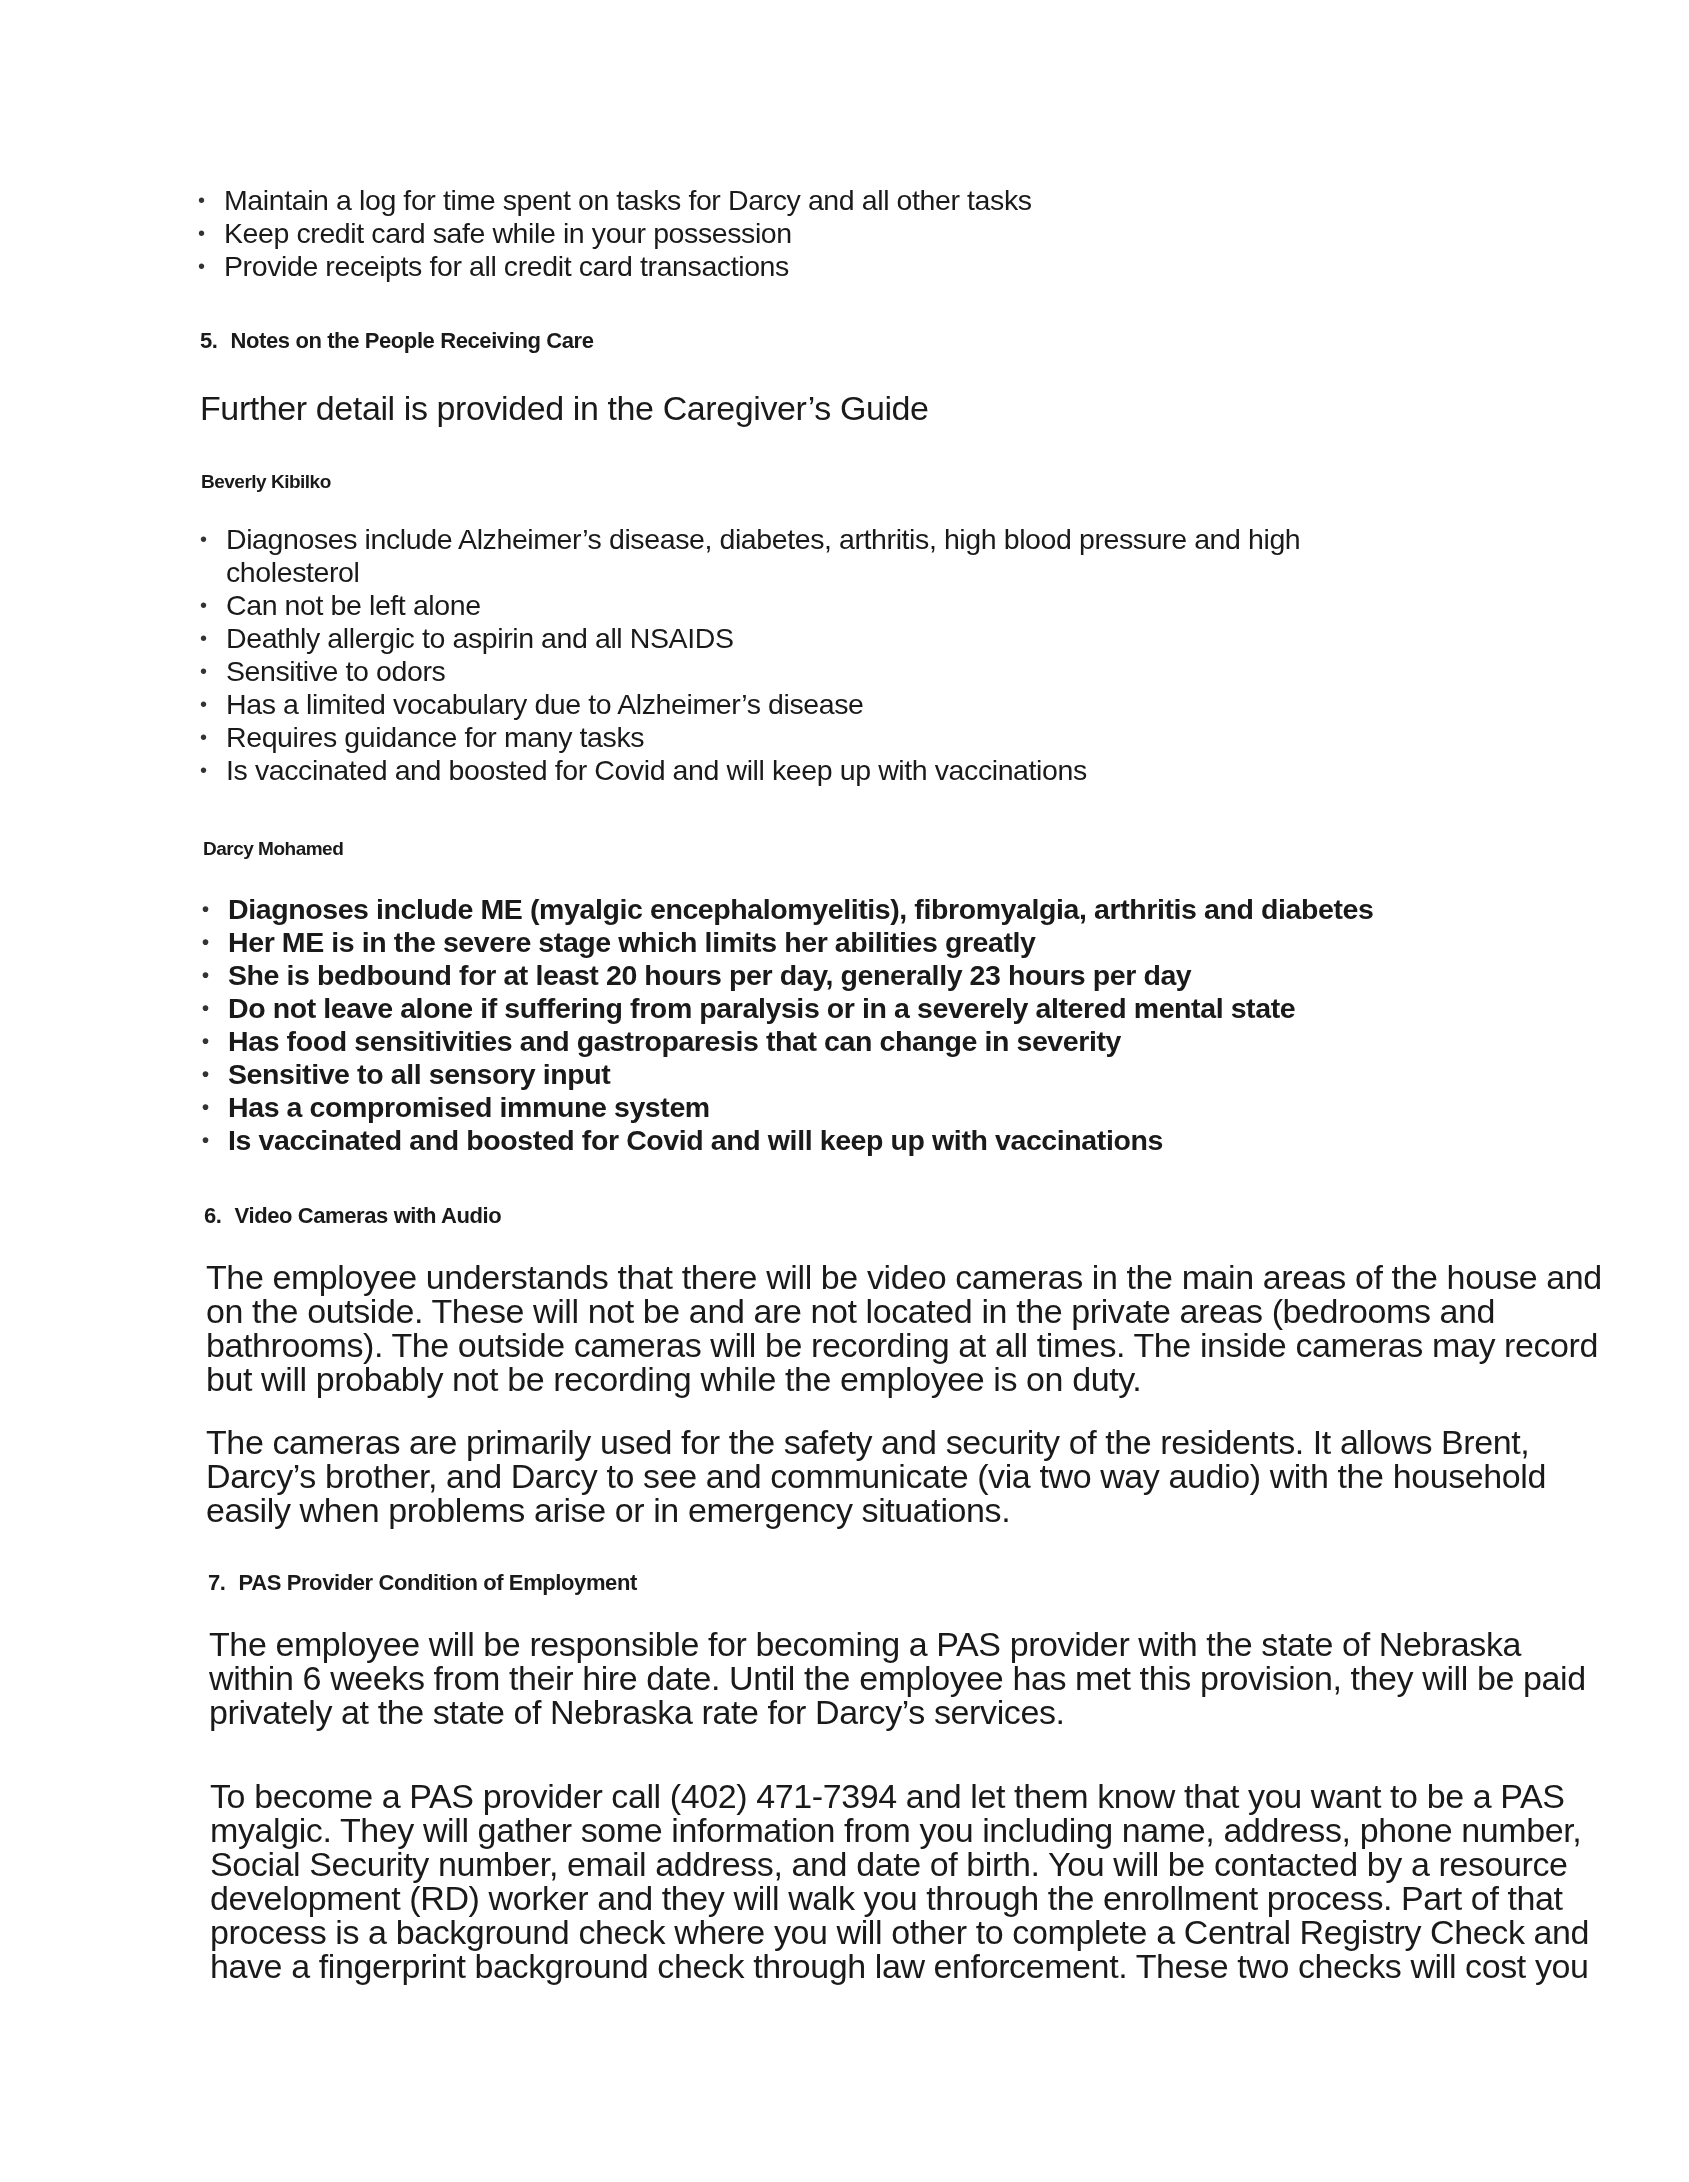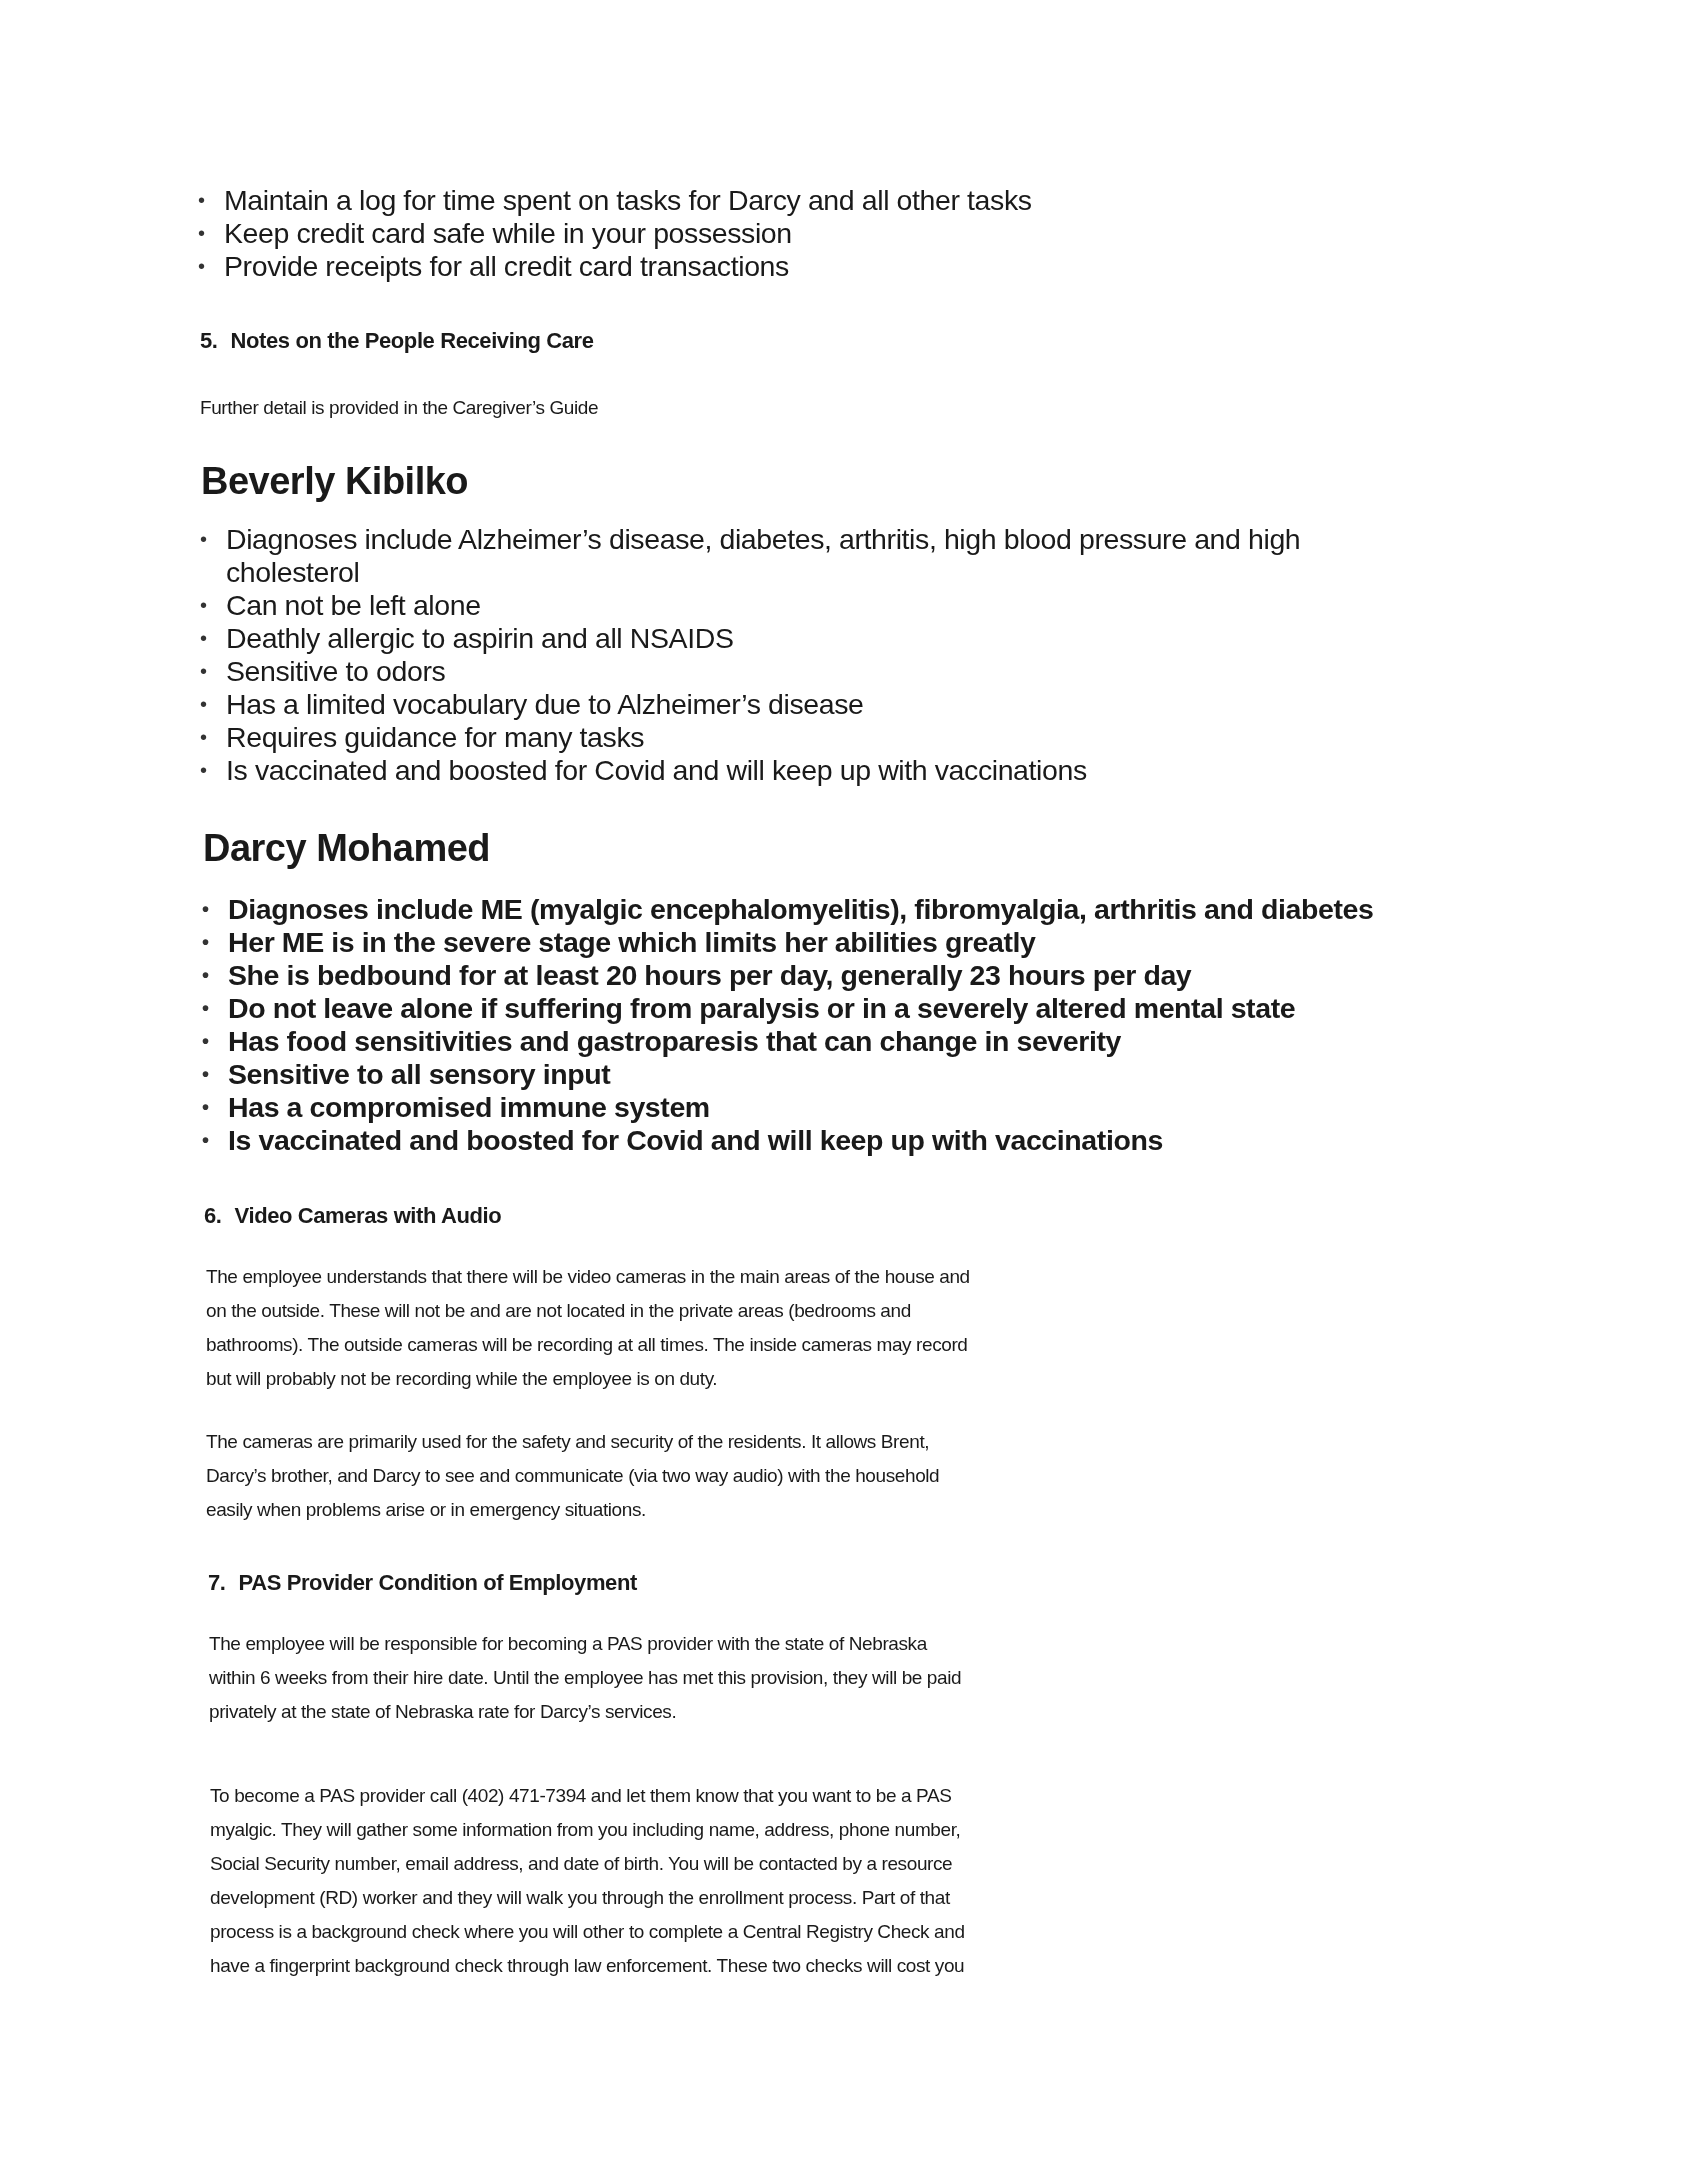--- a/index.html
+++ b/index.html
@@ -46,26 +46,26 @@
     .section-heading {
       font-weight: bold;
       font-size: 22px;
       letter-spacing: -0.4px;
       line-height: 35px;
       white-space: nowrap;
     }
     .section-heading .num { margin-right: 13px; }
     .sub-heading {
       font-weight: bold;
-      font-size: 38px;
+      font-size: 19px;
       letter-spacing: -0.5px;
       line-height: 35px;
     }
     .para {
-      font-size: 19px;
+      font-size: 34px;
       line-height: 34px;
       letter-spacing: -0.4px;
       width: 1304px;
     }
     .para-line { display: block; white-space: nowrap; }
   </style>
 </head>
 <body>
 
 <div class="page">

